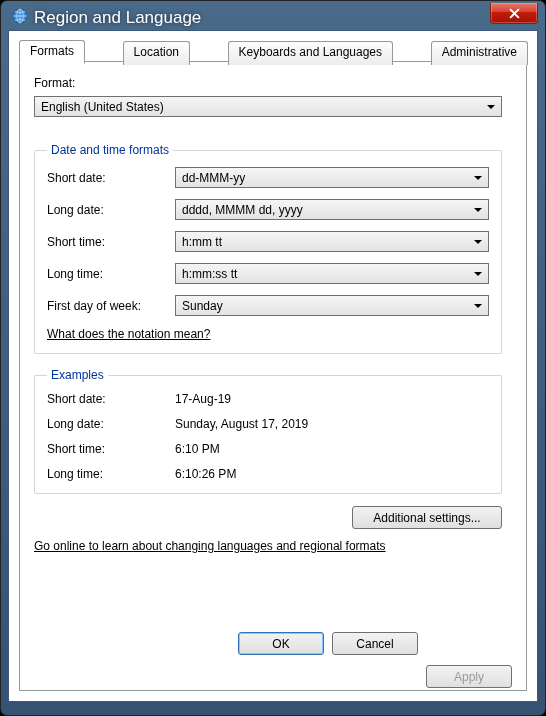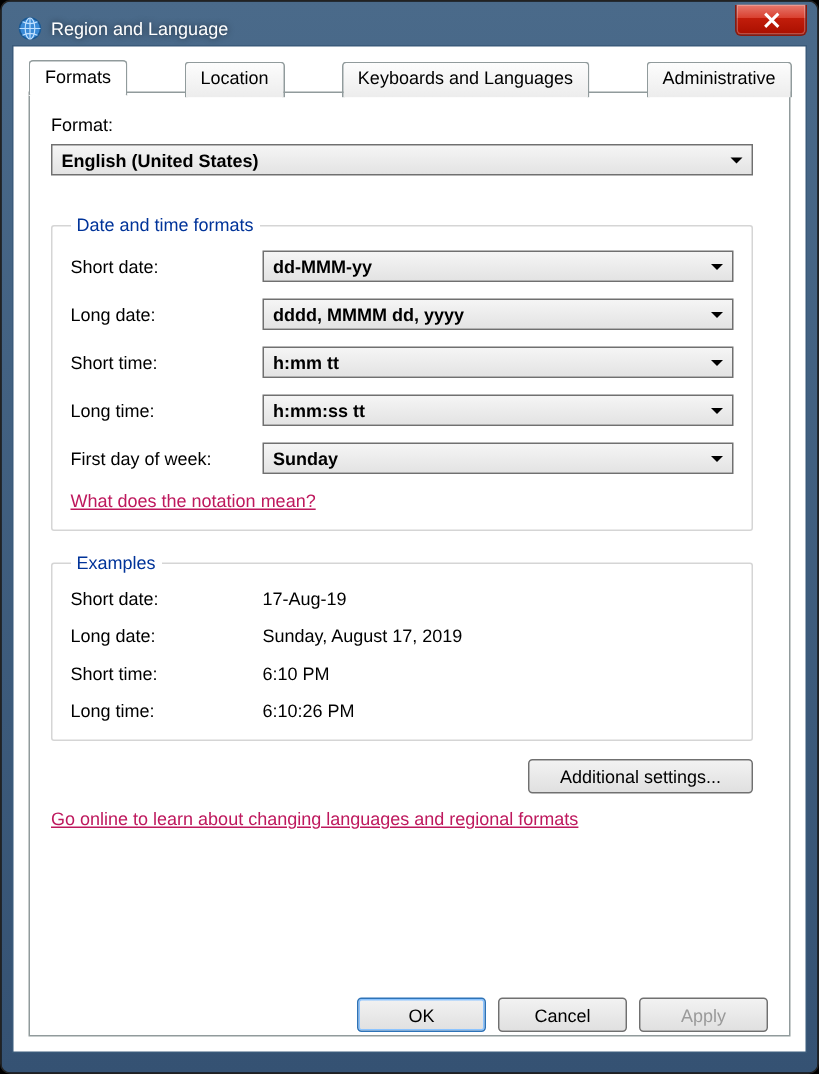--- a/index.html
+++ b/index.html
@@ -19,23 +19,22 @@
     background: linear-gradient(to bottom, #4a6a8a 0%, #355273 100%);
     border: 1px solid #222;
     border-radius: 7px;
     box-sizing: border-box;
     padding: 7px;
   }
   .titlebar {
     position: relative;
     height: 22px;
     display: flex;
-    align-items: center;
     color: #fff;
-    font-size: 12px;
+    font-size: 17px;
     padding-left: 4px;
     text-shadow: 0 0 4px rgba(0,0,0,0.6);
   }
   .titlebar .icon {
     width: 16px;
     height: 16px;
     margin-right: 6px;
     display: inline-flex;
     align-items: center;
     justify-content: center;
@@ -114,21 +113,20 @@
     width: 100%;
     height: 21px;
     border: 1px solid #707070;
     background: linear-gradient(to bottom, #f5f5f5, #e3e3e3);
     box-sizing: border-box;
     padding: 0 22px 0 6px;
     font-size: 12px;
     position: relative;
     display: flex;
     align-items: center;
-    font-weight: bold;
   }
   .select .arrow {
     position: absolute;
     right: 6px;
     top: 50%;
     transform: translateY(-50%);
     width: 0;
     height: 0;
     border-left: 4px solid transparent;
     border-right: 4px solid transparent;
@@ -157,40 +155,41 @@
   .exrow {
     display: flex;
     margin-bottom: 11px;
   }
   .exrow:last-child { margin-bottom: 0; }
   .exrow .label {
     width: 128px;
     flex-shrink: 0;
   }
   a.link {
-    color: #be185d;
+    color: #000000;
     text-decoration: underline;
   }
   .btn {
     height: 23px;
     border: 1px solid #707070;
     background: linear-gradient(to bottom, #f2f2f2, #e0e0e0);
     border-radius: 3px;
     font-size: 12px;
     font-family: inherit;
     padding: 0 14px;
     min-width: 86px;
     box-sizing: border-box;
   }
   .btn.default {
     border-color: #2e73b7;
     box-shadow: 0 0 0 1px #8cc4ff inset;
   }
   .btn:disabled {
     color: #9a9a9a;
+    margin-top: 33px;
   }
   .bottom-buttons {
     position: absolute;
     right: 14px;
     bottom: 2px;
     display: flex;
     gap: 8px;
   }
   .cursor {
     position: absolute;

